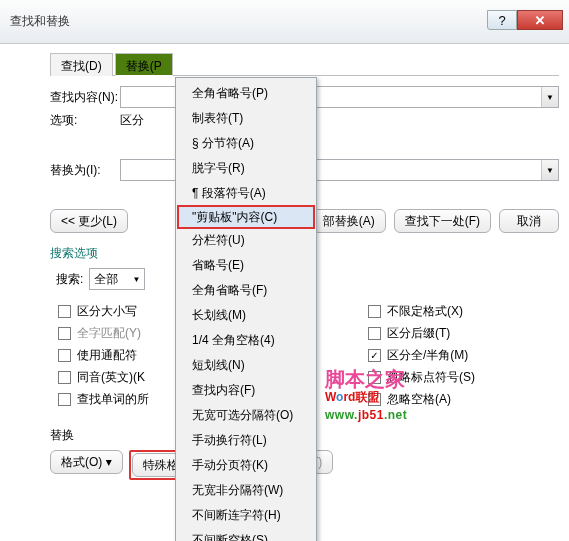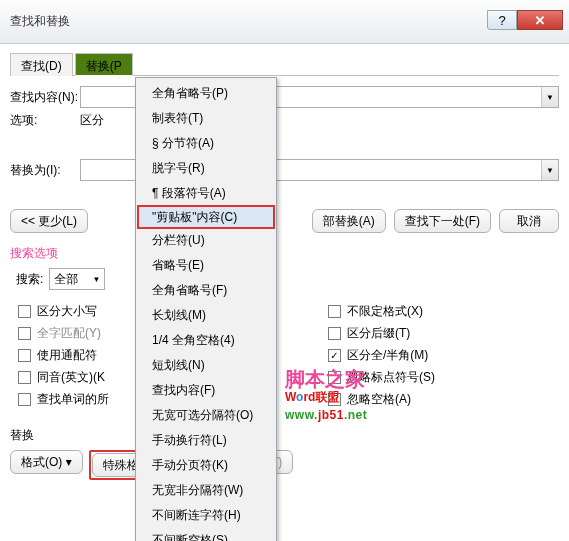--- a/index.html
+++ b/index.html
@@ -5,38 +5,38 @@
 * { box-sizing: border-box; margin: 0; padding: 0; font-family: "Microsoft YaHei", SimSun, sans-serif; font-size: 12px; }
 body { background: #fff; width: 569px; height: 541px; position: relative; overflow: hidden; }
 
 .titlebar { height: 44px; background: linear-gradient(#fdfdfd,#e8ecf0); border-bottom: 1px solid #c8c8c8; display: flex; align-items: center; padding-left: 10px; }
 .titlebar-text { color: #333; }
 .winbtns { margin-left: auto; display: flex; }
 .winbtn { width: 30px; height: 20px; border: 1px solid #9aa; background: linear-gradient(#f5f9fc,#d8e4ef); display: flex; align-items: center; justify-content: center; font-size: 13px; margin-top: -3px; }
 .winbtn.help { border-radius: 0 0 0 3px; }
 .winbtn.close { width: 46px; background: linear-gradient(#e7766f,#c83b32); color: #fff; font-weight: bold; border-color: #9a3a33; margin-right: 6px; }
 
-.dlg { padding: 8px 10px 10px 10px; position: relative; }
+.dlg { padding: 8px 10px 10px 10px; position: relative; margin-left: 40px; }
 
 .tabs { display: flex; border-bottom: 1px solid #c0c0c0; height: 24px; }
 .tab { padding: 4px 10px 3px 10px; border: 1px solid #c0c0c0; border-bottom: none; background: #f3f3f3; margin-right: 2px; position: relative; top: 1px; }
 .tab.active { background: #4d7c0f; border-bottom: 1px solid #fff; }
 
 .row { display: flex; align-items: center; margin: 10px 0 4px 0; }
 .lbl { width: 70px; }
 .combo { flex: 1; height: 22px; border: 1px solid #abadb3; background: #fff; display: flex; align-items: center; }
 .combo .dd { margin-left: auto; width: 17px; height: 100%; border-left: 1px solid #c8c8c8; background: linear-gradient(#f6f6f6,#e4e4e4); display: flex; align-items: center; justify-content: center; font-size: 8px; }
 
 .opts-row { display: flex; margin-top: 4px; }
 .opts-row .lbl { width: 70px; }
 
 .buttons { display: flex; gap: 8px; margin-top: 28px; }
 .btn { height: 24px; padding: 0 10px; border: 1px solid #aeb2b7; background: linear-gradient(#fdfdfd,#ebebeb); display: inline-flex; align-items: center; justify-content: center; border-radius: 6px; white-space: nowrap; }
 
-.section-title { margin-top: 12px; color: #ec4899; }
+.section-title { margin-top: 12px; color: #0f766e; }
 .search-line { display: flex; align-items: center; gap: 6px; margin: 6px 0 8px 6px; }
 .sel { height: 22px; border: 1px solid #abadb3; background: #fff; display: flex; align-items: center; padding: 0 4px; min-width: 56px; }
 .sel .dd { margin-left: auto; font-size: 8px; padding-left: 6px; }
 
 .check-cols { display: flex; }
 .col-left { width: 310px; }
 .col-right { flex: 1; }
 .chk { display: flex; align-items: center; gap: 6px; margin: 5px 0 5px 8px; }
 .chk .box { width: 13px; height: 13px; border: 1px solid #7a7a7a; background: #fff; display: inline-flex; align-items: center; justify-content: center; font-size: 10px; line-height: 1; }
 .chk.gray { color: #8a8a8a; }

